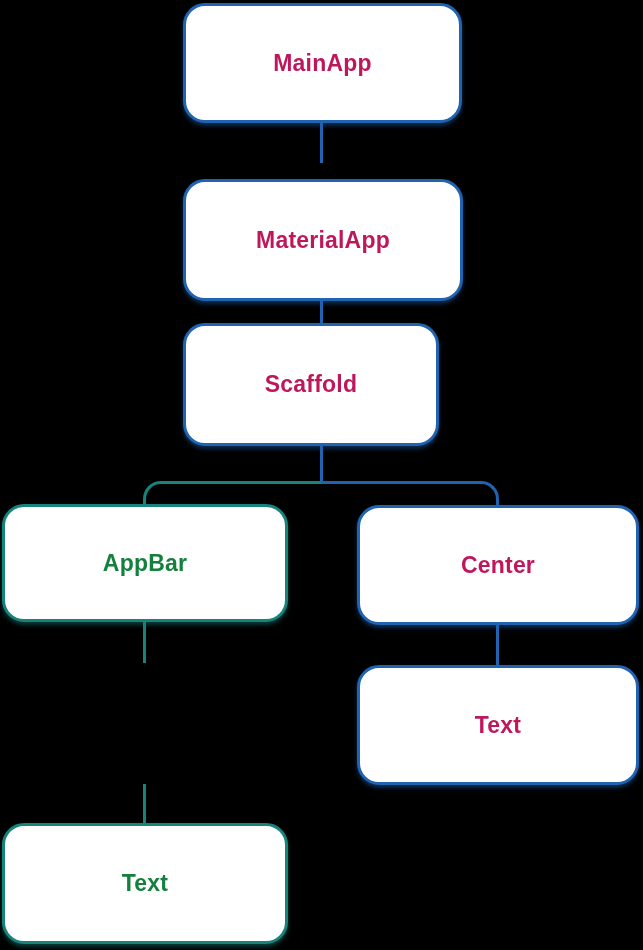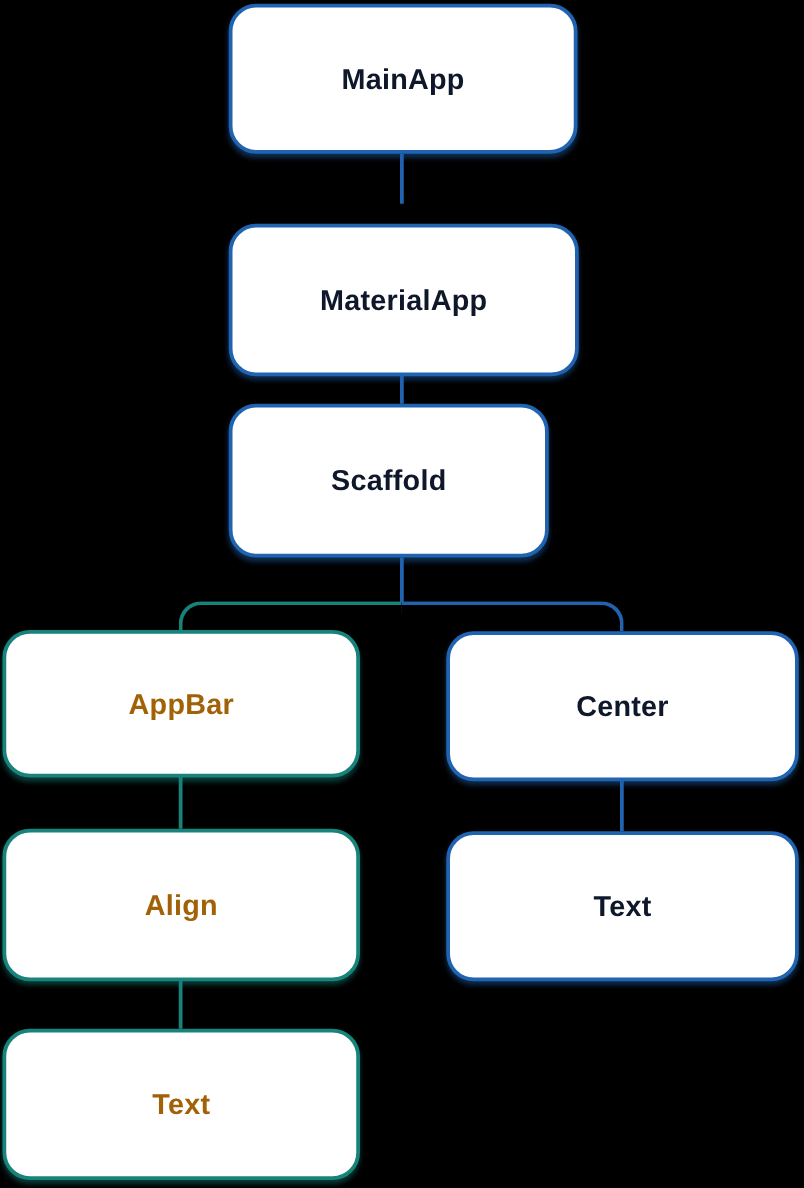--- a/index.html
+++ b/index.html
@@ -26,26 +26,26 @@
   }
   .node .node-label {
     font-size: 23px;
     font-weight: bold;
     letter-spacing: 0.2px;
   }
   .node.blue {
     border: 3.5px solid #2063b1;
     box-shadow: 0 3px 4px rgba(32, 99, 177, 0.45);
   }
-  .node.blue .node-label { color: #0f172a; }
+  .node.blue .node-label { color: #be185d; }
   .node.teal {
     border: 3.5px solid #17837b;
     box-shadow: 0 3px 4px rgba(23, 131, 123, 0.45);
   }
-  .node.teal .node-label { color: #a16207; }
+  .node.teal .node-label { color: #15803d; }
 
   .edge {
     position: absolute;
     box-sizing: border-box;
   }
   .edge.vline.blue-line { background: #2063b1; }
   .edge.vline.teal-line { background: #17837b; }
   .edge.vline { width: 3px; }
 
   .edge.curve-left {
@@ -84,23 +84,20 @@
   </div>
 
   <div class="node blue" style="left:183px; top:323px; width:256px; height:123px;">
     <span class="node-label">Scaffold</span>
   </div>
 
   <div class="node teal" style="left:2px; top:504px; width:286px; height:118px;">
     <span class="node-label">AppBar</span>
   </div>
 
-  <div class="node teal" style="left:2px; top:663px; width:286px; height:122px;">
-    <span class="node-label">Align</span>
-  </div>
 
   <div class="node teal" style="left:2px; top:823px; width:286px; height:121px;">
     <span class="node-label">Text</span>
   </div>
 
   <div class="node blue" style="left:357px; top:505px; width:282px; height:120px;justify-content:center;">
     <span class="node-label">Center</span>
   </div>
 
   <div class="node blue" style="left:357px; top:665px; width:282px; height:120px;">

